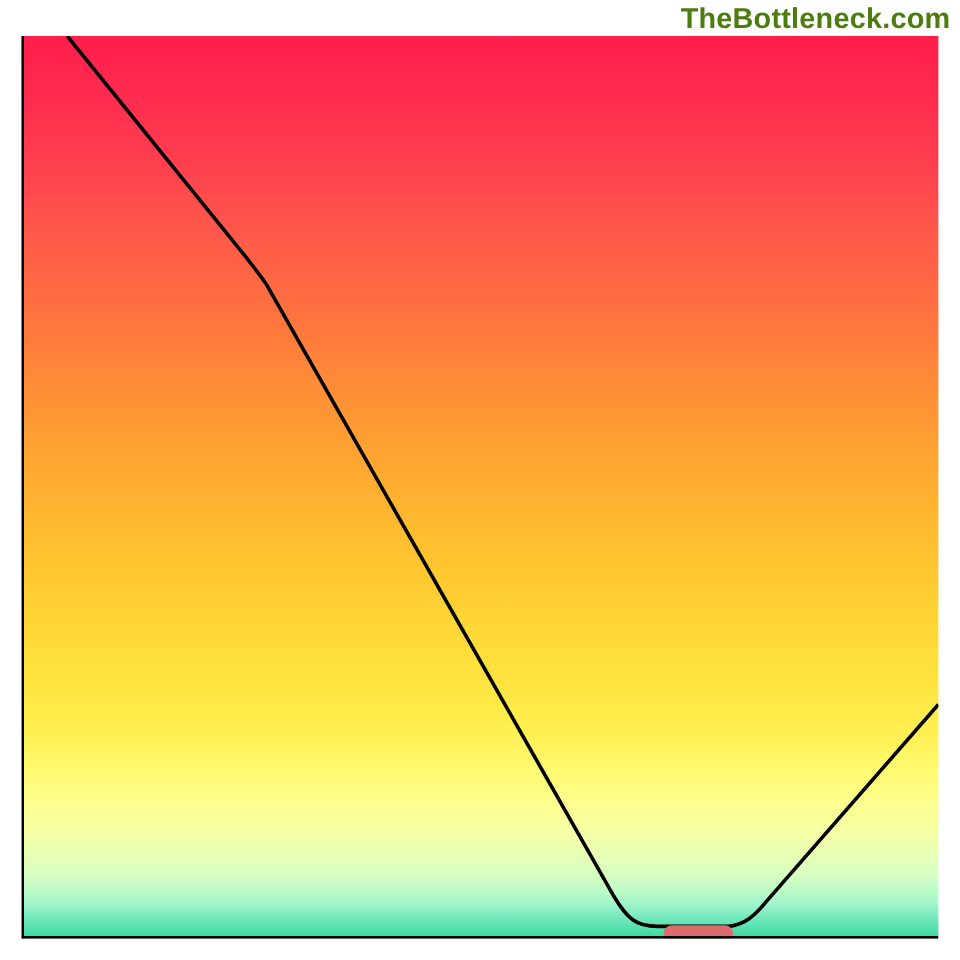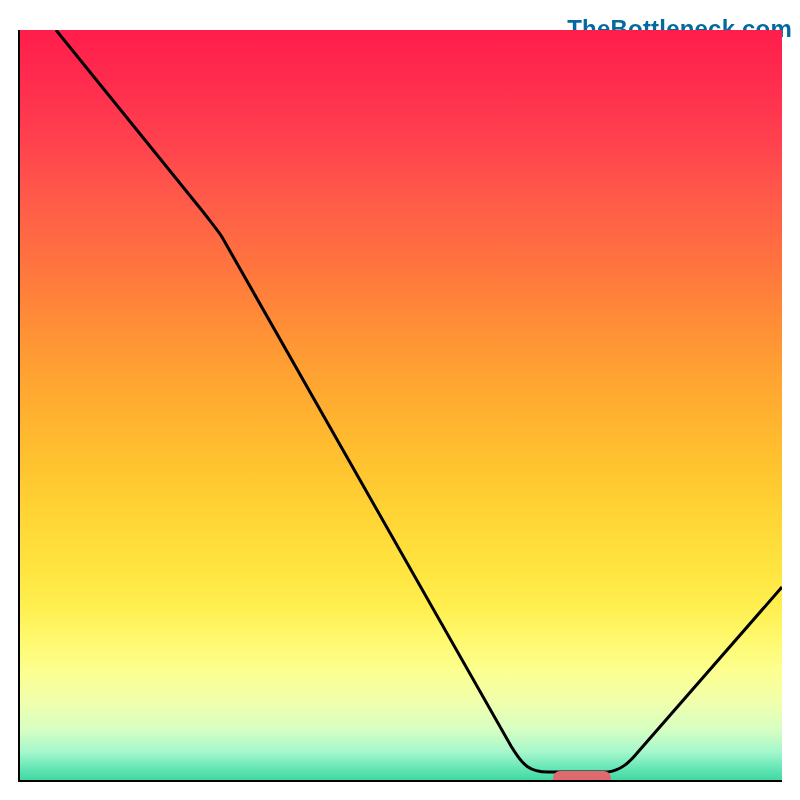--- a/index.html
+++ b/index.html
@@ -5,25 +5,25 @@
   * { margin: 0; padding: 0; box-sizing: border-box; }
   html, body { width: 800px; height: 800px; overflow: hidden; font-family: Arial, Helvetica, sans-serif; }
   .canvas {
     position: relative;
     width: 800px;
     height: 800px;
     background: #ffffff;
   }
   .watermark {
     position: absolute;
-    top: 15px;
+    top: 2px;
     right: 8px;
     font-size: 24px;
     font-weight: 600;
-    color: #0369a1;
+    color: #4d7c0f;
     letter-spacing: 0.2px;
   }
   .chart-area {
     position: absolute;
     left: 18px;
     top: 30px;
     width: 764px;
     height: 752px;
     background: linear-gradient(to bottom,
       #ff1e4a 0%,

